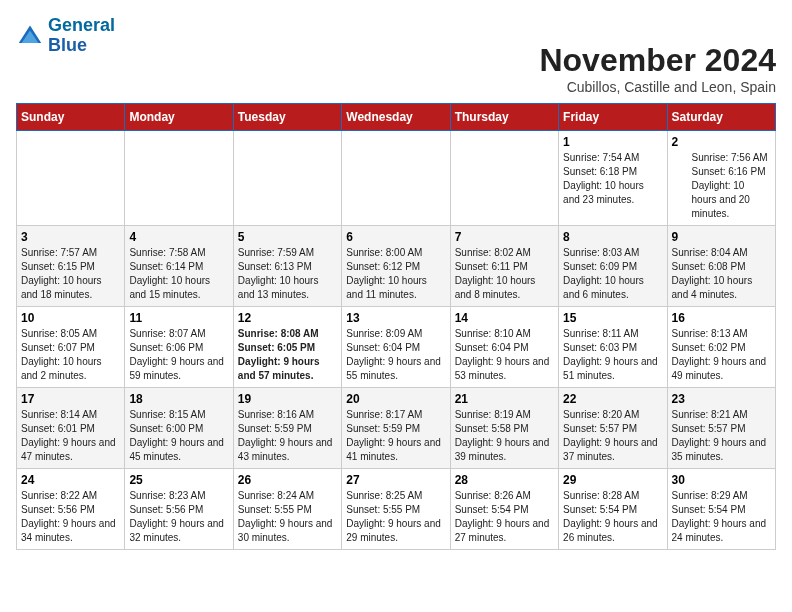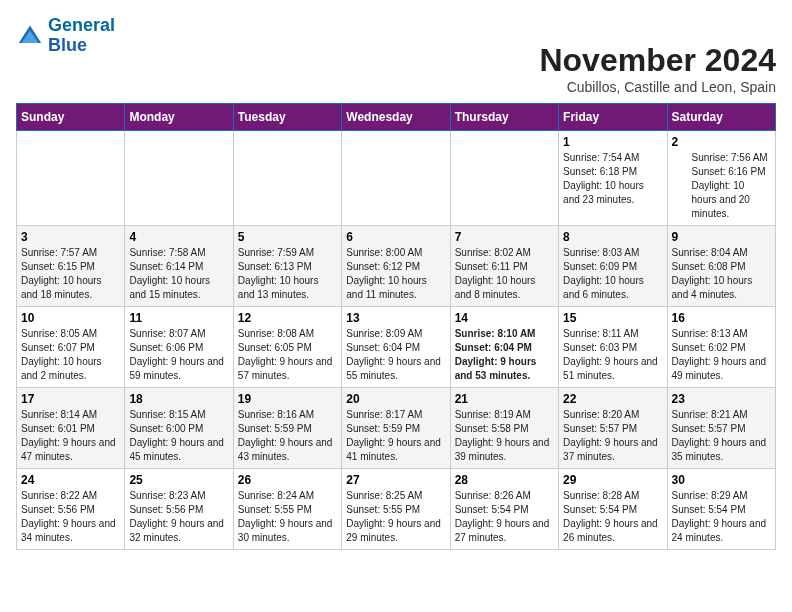--- a/index.html
+++ b/index.html
@@ -43,21 +43,21 @@
     .location {
       font-size: 14px;
       color: #444;
     }
     table {
       width: 100%;
       border-collapse: collapse;
       font-size: 11px;
     }
     thead tr {
-      background-color: #701a75;
+      background-color: #b91c1c;
       color: #fff;
     }
     thead th {
       padding: 6px 4px;
       text-align: left;
       font-size: 12px;
       font-weight: bold;
       border: 1px solid #1a6bbf;
     }
     tbody td {
@@ -192,33 +192,33 @@
 Daylight: 10 hours and 2 minutes.</div>
         </td>
         <td>
           <div class="day-num">11</div>
           <div class="day-info" style="white-space: pre-line;">Sunrise: 8:07 AM
 Sunset: 6:06 PM
 Daylight: 9 hours and 59 minutes.</div>
         </td>
         <td>
           <div class="day-num">12</div>
-          <div class="day-info" style="white-space: pre-line;">Sunrise: 8:08 AM
+          <div class="day-info" style="white-space: pre-line; font-weight: bold;">Sunrise: 8:08 AM
 Sunset: 6:05 PM
 Daylight: 9 hours and 57 minutes.</div>
         </td>
         <td>
           <div class="day-num">13</div>
           <div class="day-info" style="white-space: pre-line;">Sunrise: 8:09 AM
 Sunset: 6:04 PM
 Daylight: 9 hours and 55 minutes.</div>
         </td>
         <td>
           <div class="day-num">14</div>
-          <div class="day-info" style="white-space: pre-line; font-weight: bold;">Sunrise: 8:10 AM
+          <div class="day-info" style="white-space: pre-line;">Sunrise: 8:10 AM
 Sunset: 6:04 PM
 Daylight: 9 hours and 53 minutes.</div>
         </td>
         <td>
           <div class="day-num">15</div>
           <div class="day-info" style="white-space: pre-line;">Sunrise: 8:11 AM
 Sunset: 6:03 PM
 Daylight: 9 hours and 51 minutes.</div>
         </td>
         <td>

